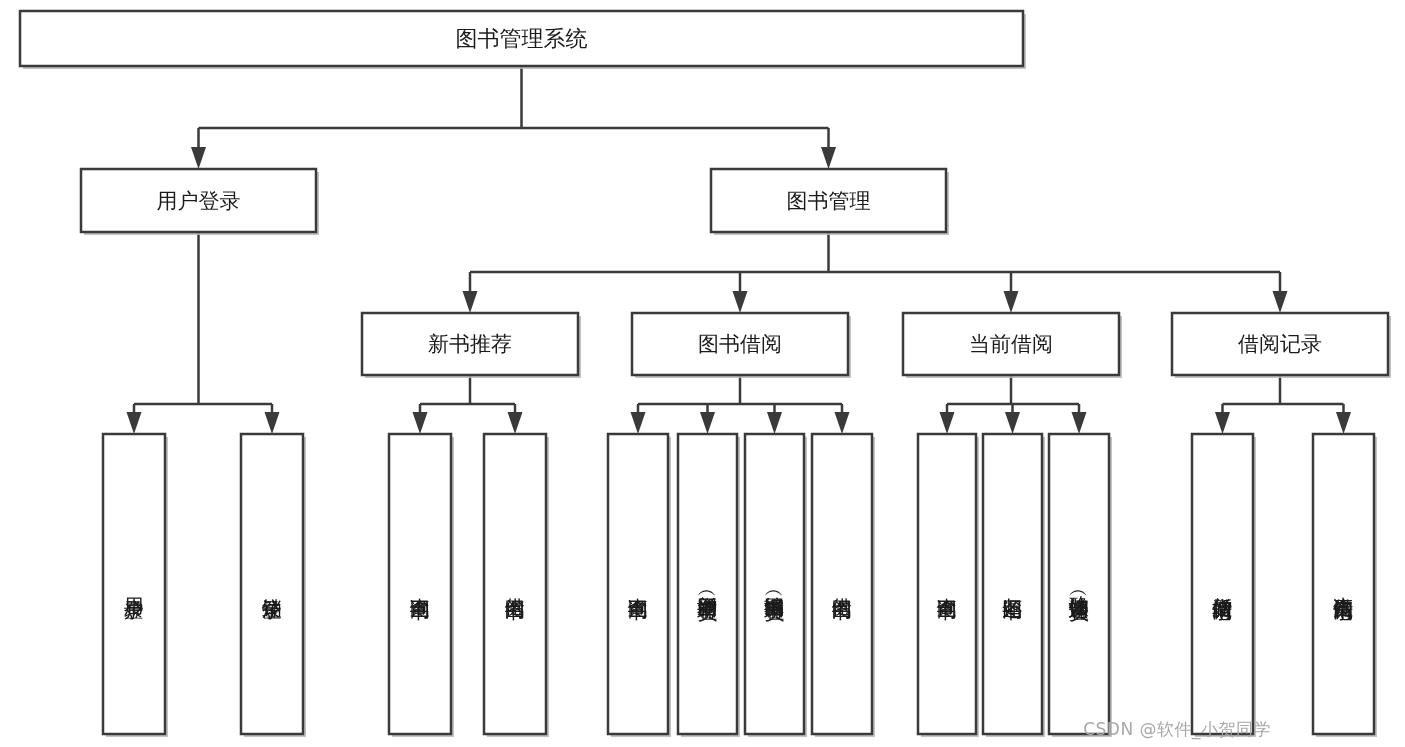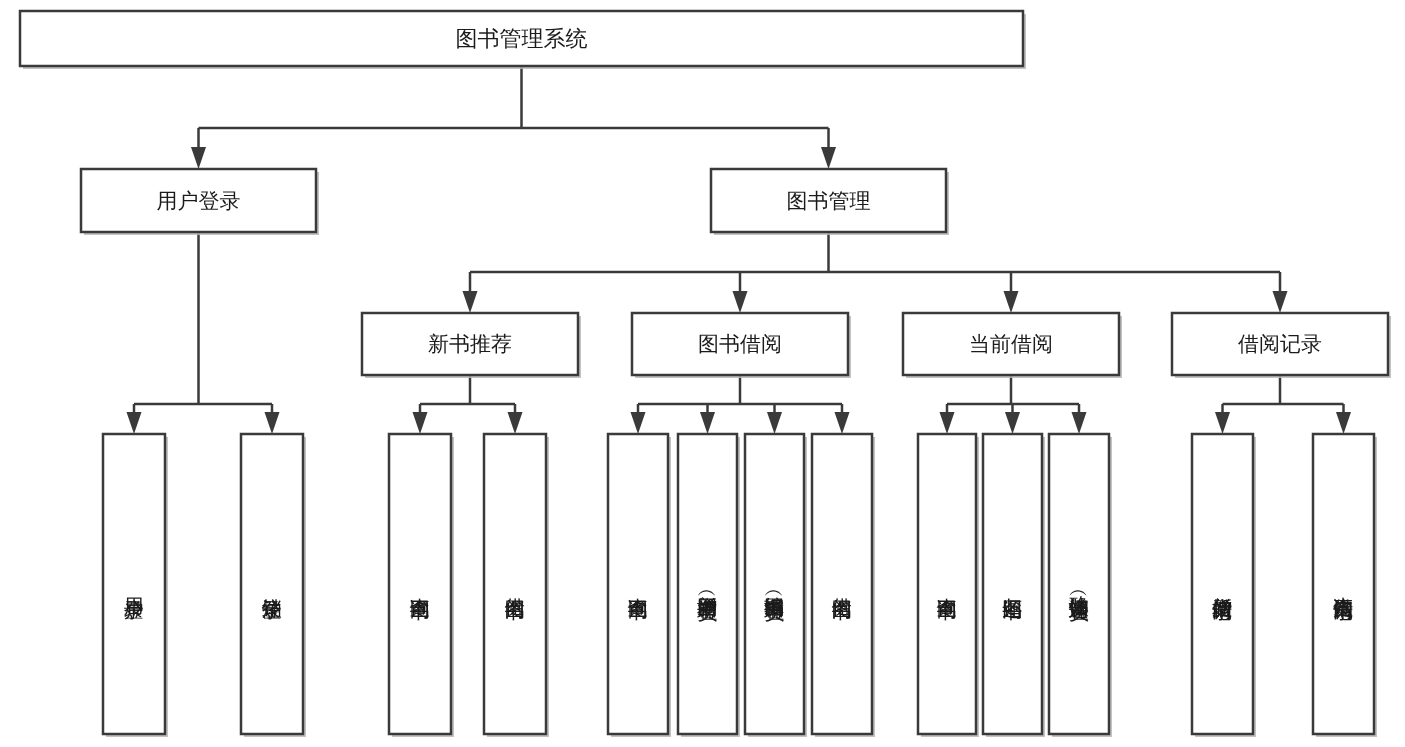--- a/index.html
+++ b/index.html
@@ -274,13 +274,14 @@
       <div class="leaf-label-wrap" style="left: 1049px; top: 438px; width: 60px; height: 292px; align-items: center;">
         <div class="leaf-label">确认归还（管理员）</div>
       </div>
       <div class="leaf-label-wrap" style="left: 1192px; top: 438px; width: 61px; height: 292px; align-items: center;">
         <div class="leaf-label">新增借阅记录</div>
       </div>
       <div class="leaf-label-wrap" style="left: 1313px; top: 438px; width: 61px; height: 292px; align-items: center;">
         <div class="leaf-label">查询借阅记录</div>
       </div>
     </div>
+  <div class="watermark">CSDN @软件_小贺同学</div>
 </div>
 
 </body></html>

